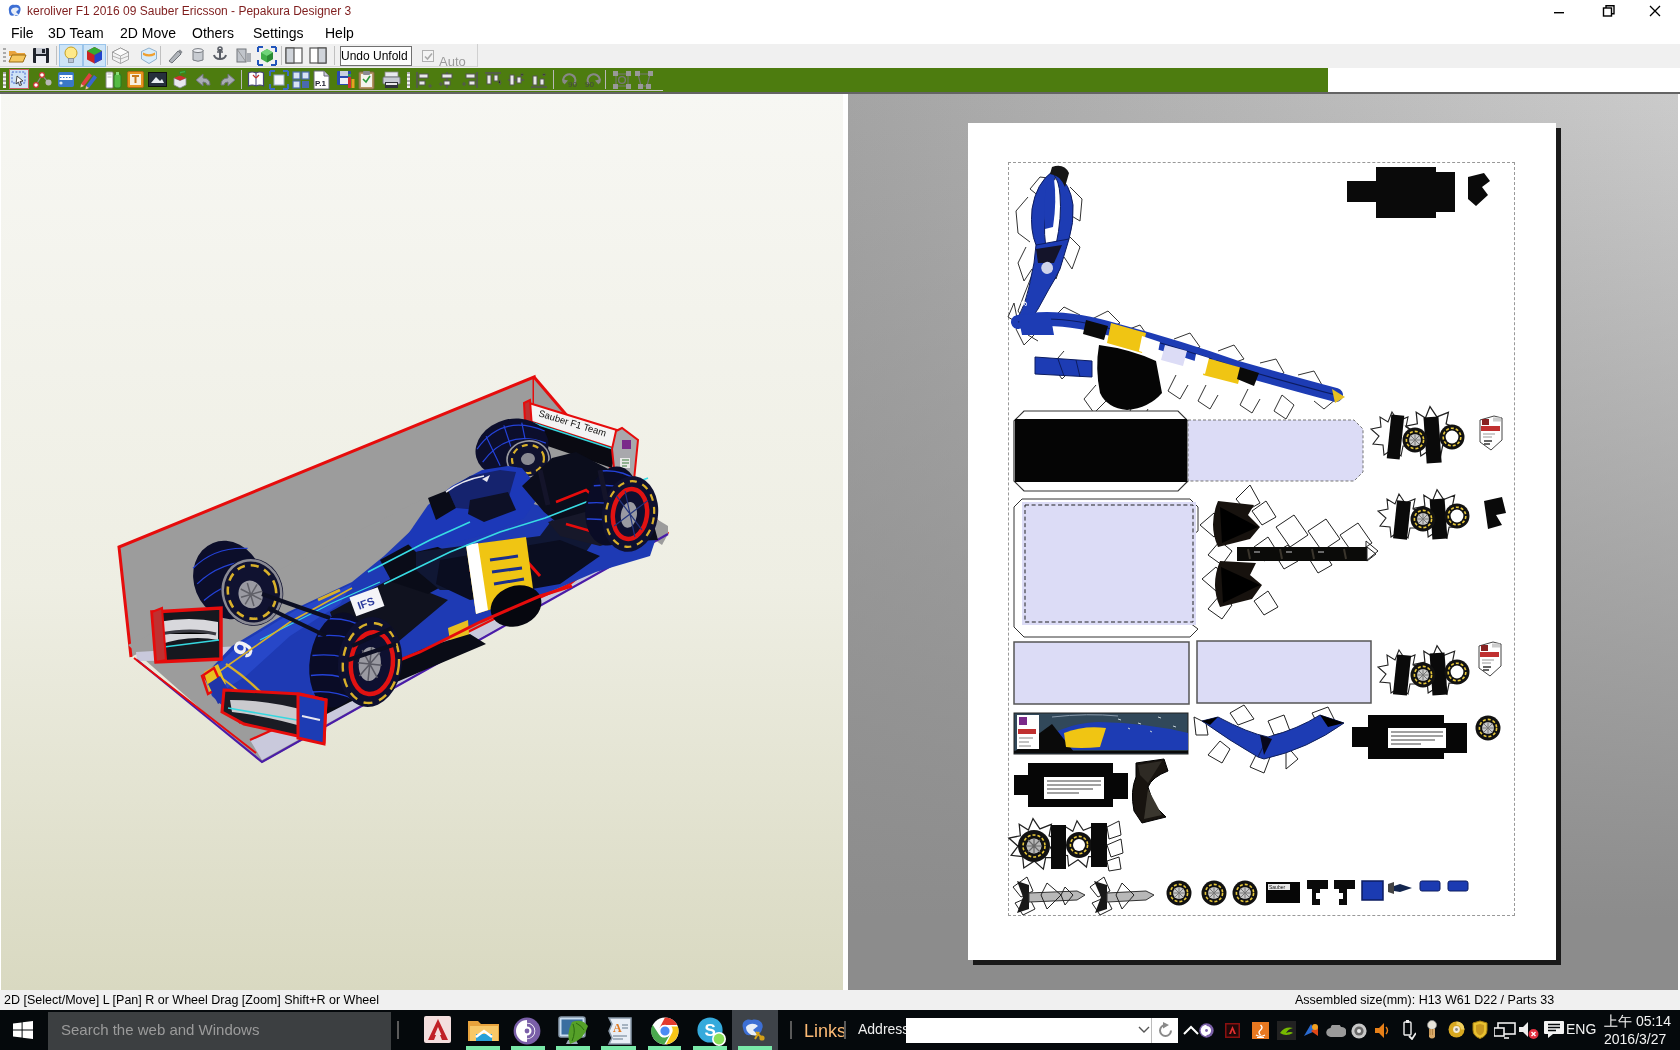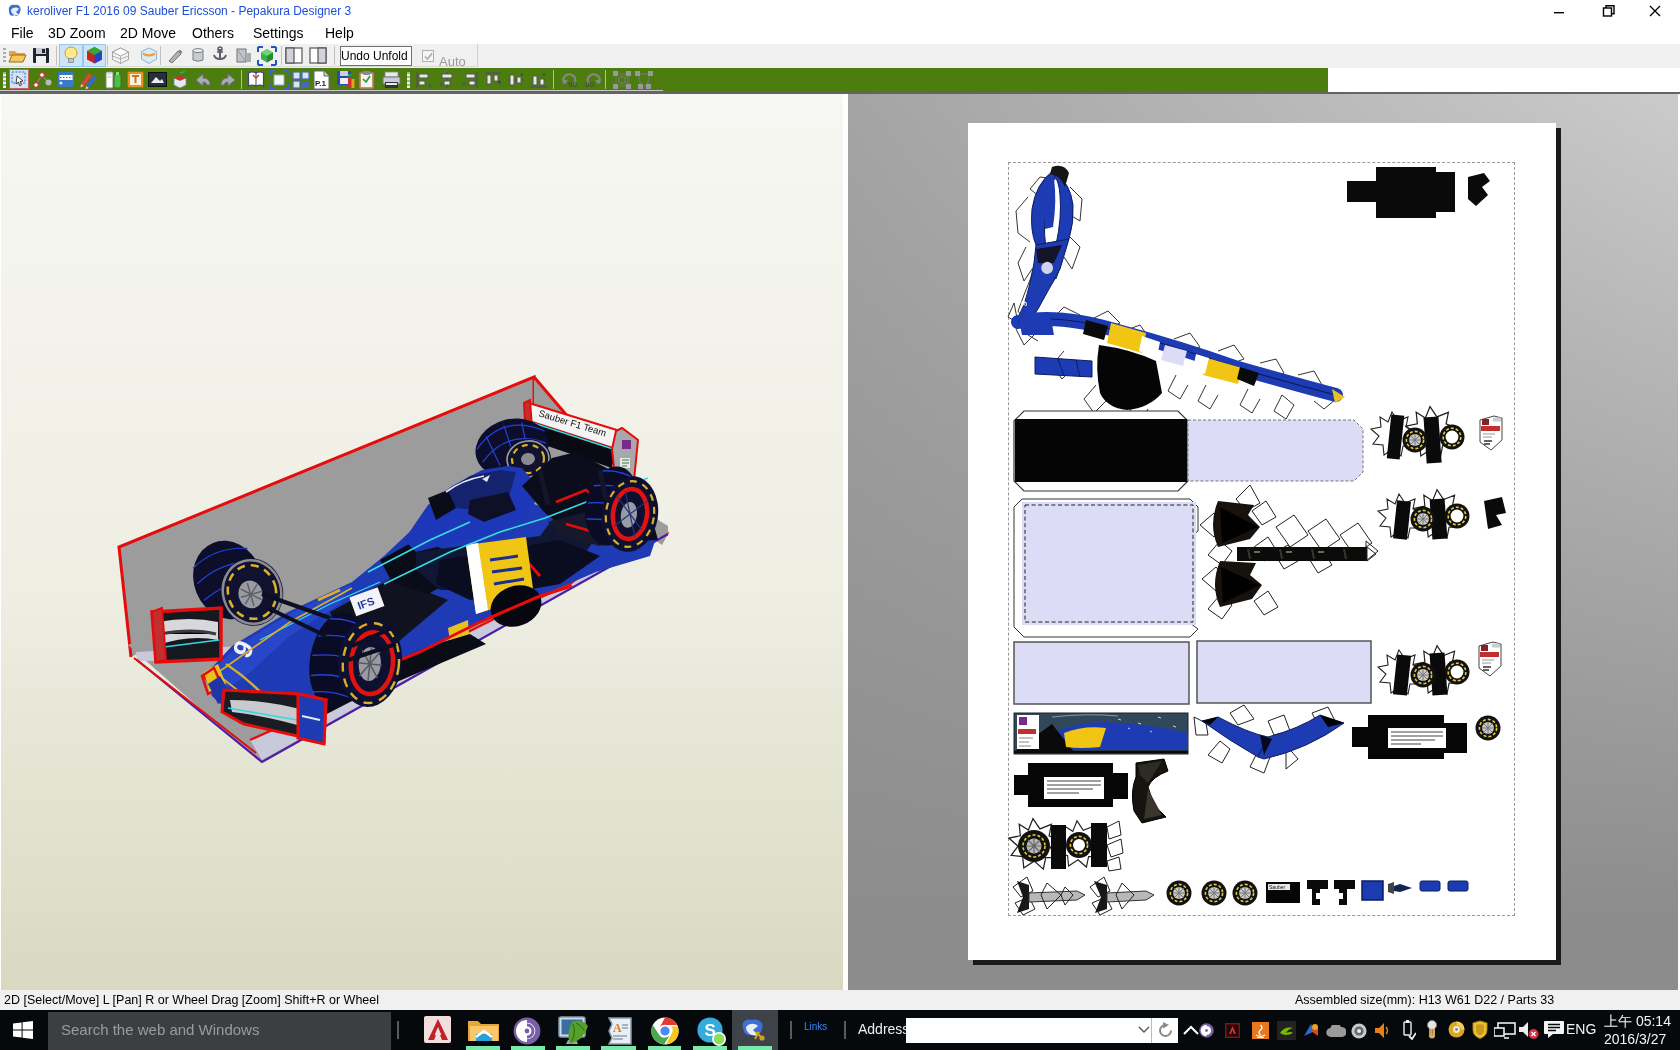--- a/index.html
+++ b/index.html
@@ -1,17 +1,17 @@
 <!DOCTYPE html>
 <html><head><meta charset="utf-8"><style>
 *{margin:0;padding:0;box-sizing:border-box}
 html,body{width:1680px;height:1050px;overflow:hidden;font-family:"Liberation Sans",sans-serif;background:#fff;position:relative}
 .abs{position:absolute}
 #titlebar{left:0;top:0;width:1680px;height:22px;background:#fff;}
-#title-text{left:27px;top:4px;font-size:12px;color:#1d4ed8}
+#title-text{left:27px;top:4px;font-size:12px;color:#7f1d1d}
 #menubar{left:0;top:22px;width:1680px;height:22px;background:#fff;font-size:14px;color:#000}
 #menubar span{position:absolute;top:3px}
 #toolbar1{left:0;top:44px;width:1680px;height:24px;background:#f0f0f0;border-bottom:1px solid #f0f0f0}
 #toolbar2{left:0;top:68px;width:1328px;height:24px;background:#4d7c0f}
 #main{left:0;top:92px;width:1680px;height:898px;background:#fff;border-top:2px solid #646464}
 #pane3d{left:1px;top:94px;width:842px;height:896px;background:linear-gradient(#f7f7f3,#eeeee3 55%,#d9d9c1)}
 #pane2d{left:848px;top:94px;width:830px;height:896px;background:linear-gradient(to bottom, rgba(140,140,140,0) 0%, rgba(140,140,140,1) 92%), linear-gradient(to right, #a4a4a4, #cbcbcb)}
 #statusbar{left:0;top:990px;width:1680px;height:20px;background:#f0f0f0;font-size:12.5px;color:#000}
 #taskbar{left:0;top:1010px;width:1680px;height:40px;background:#05090c;color:#fff}
 .grip{width:3px;height:16px;background-image:repeating-linear-gradient(#aaa 0 2px,#f0f0f0 2px 4px);}
@@ -31,21 +31,21 @@
   <svg class="abs" style="left:1602px;top:4px" width="14" height="14">
       <rect x="1.5" y="4" width="8" height="8" fill="none" stroke="#000" stroke-width="1.4"></rect>
       <path d="M4 4 V1.7 H12 V9.7 H9.5" fill="none" stroke="#000" stroke-width="1.4"></path>
     </svg>
   <svg class="abs" style="left:1648px;top:4px" width="14" height="14">
       <path d="M2 2 L12 12 M12 2 L2 12" stroke="#000" stroke-width="1.3"></path>
     </svg>
 </div>
 <div class="abs" id="menubar">
   <span style="left:11px">File</span>
-    <span style="left:48px">3D Zoom</span>
+    <span style="left:48px">3D Team</span>
     <span style="left:120px">2D Move</span>
     <span style="left:192px">Others</span>
     <span style="left:253px">Settings</span>
     <span style="left:325px">Help</span>
 </div>
 <div class="abs" id="toolbar1">
  <div class="abs" style="left:0;top:0;width:478px;height:23px;border-bottom:1px solid #d8d8d8"></div>
  <div class="abs grip" style="left:3px;top:4px"></div>
  <svg class="abs" style="left:8px;top:3px" width="19" height="17">
       <path d="M1 4 h6 l2 2 h8 v3 h-16z" fill="#e8a33d"></path>
@@ -680,21 +680,21 @@
 
  <div class="abs" style="left:466px;top:36px;width:34px;height:4px;background:#79e8a8"></div>
  <div class="abs" style="left:511px;top:36px;width:34px;height:4px;background:#79e8a8"></div>
  <div class="abs" style="left:556px;top:36px;width:34px;height:4px;background:#79e8a8"></div>
  <div class="abs" style="left:601px;top:36px;width:35px;height:4px;background:#79e8a8"></div>
  <div class="abs" style="left:648px;top:36px;width:33px;height:4px;background:#79e8a8"></div>
  <div class="abs" style="left:693px;top:36px;width:34px;height:4px;background:#79e8a8"></div>
  <div class="abs" style="left:738px;top:36px;width:34px;height:4px;background:#79e8a8"></div>
 
  <div class="abs" style="left:790px;top:11px;width:2px;height:18px;border-left:1px solid #5a5a5a;border-right:1px solid #5a5a5a"></div>
- <span class="abs" style="left:804px;top:11px;font-size:10px;color:#3b82f6">Links</span>
+ <span class="abs" style="left:804px;top:11px;font-size:18px;color:#fdba74">Links</span>
  <div class="abs" style="left:844px;top:11px;width:2px;height:18px;border-left:1px solid #5a5a5a;border-right:1px solid #5a5a5a"></div>
  <span class="abs" style="left:858px;top:11px;font-size:14px;color:#eee">Address</span>
  <div class="abs" style="left:906px;top:8px;width:272px;height:25px;background:#fff"></div>
  <svg class="abs" style="left:1138px;top:16px" width="12" height="8">
       <path d="M1 1 L6 6 L11 1" stroke="#555" stroke-width="1.4" fill="none"></path>
     </svg>
  <div class="abs" style="left:1151px;top:8px;width:1px;height:25px;background:#bbb"></div>
  <svg class="abs" style="left:1157px;top:12px" width="17" height="17">
       <path d="M14 8.5 A5.5 5.5 0 1 1 8.5 3" fill="none" stroke="#8a8a8a" stroke-width="2"></path>
       <path d="M6 0 L12 3 L6 6.5Z" fill="#8a8a8a"></path>

